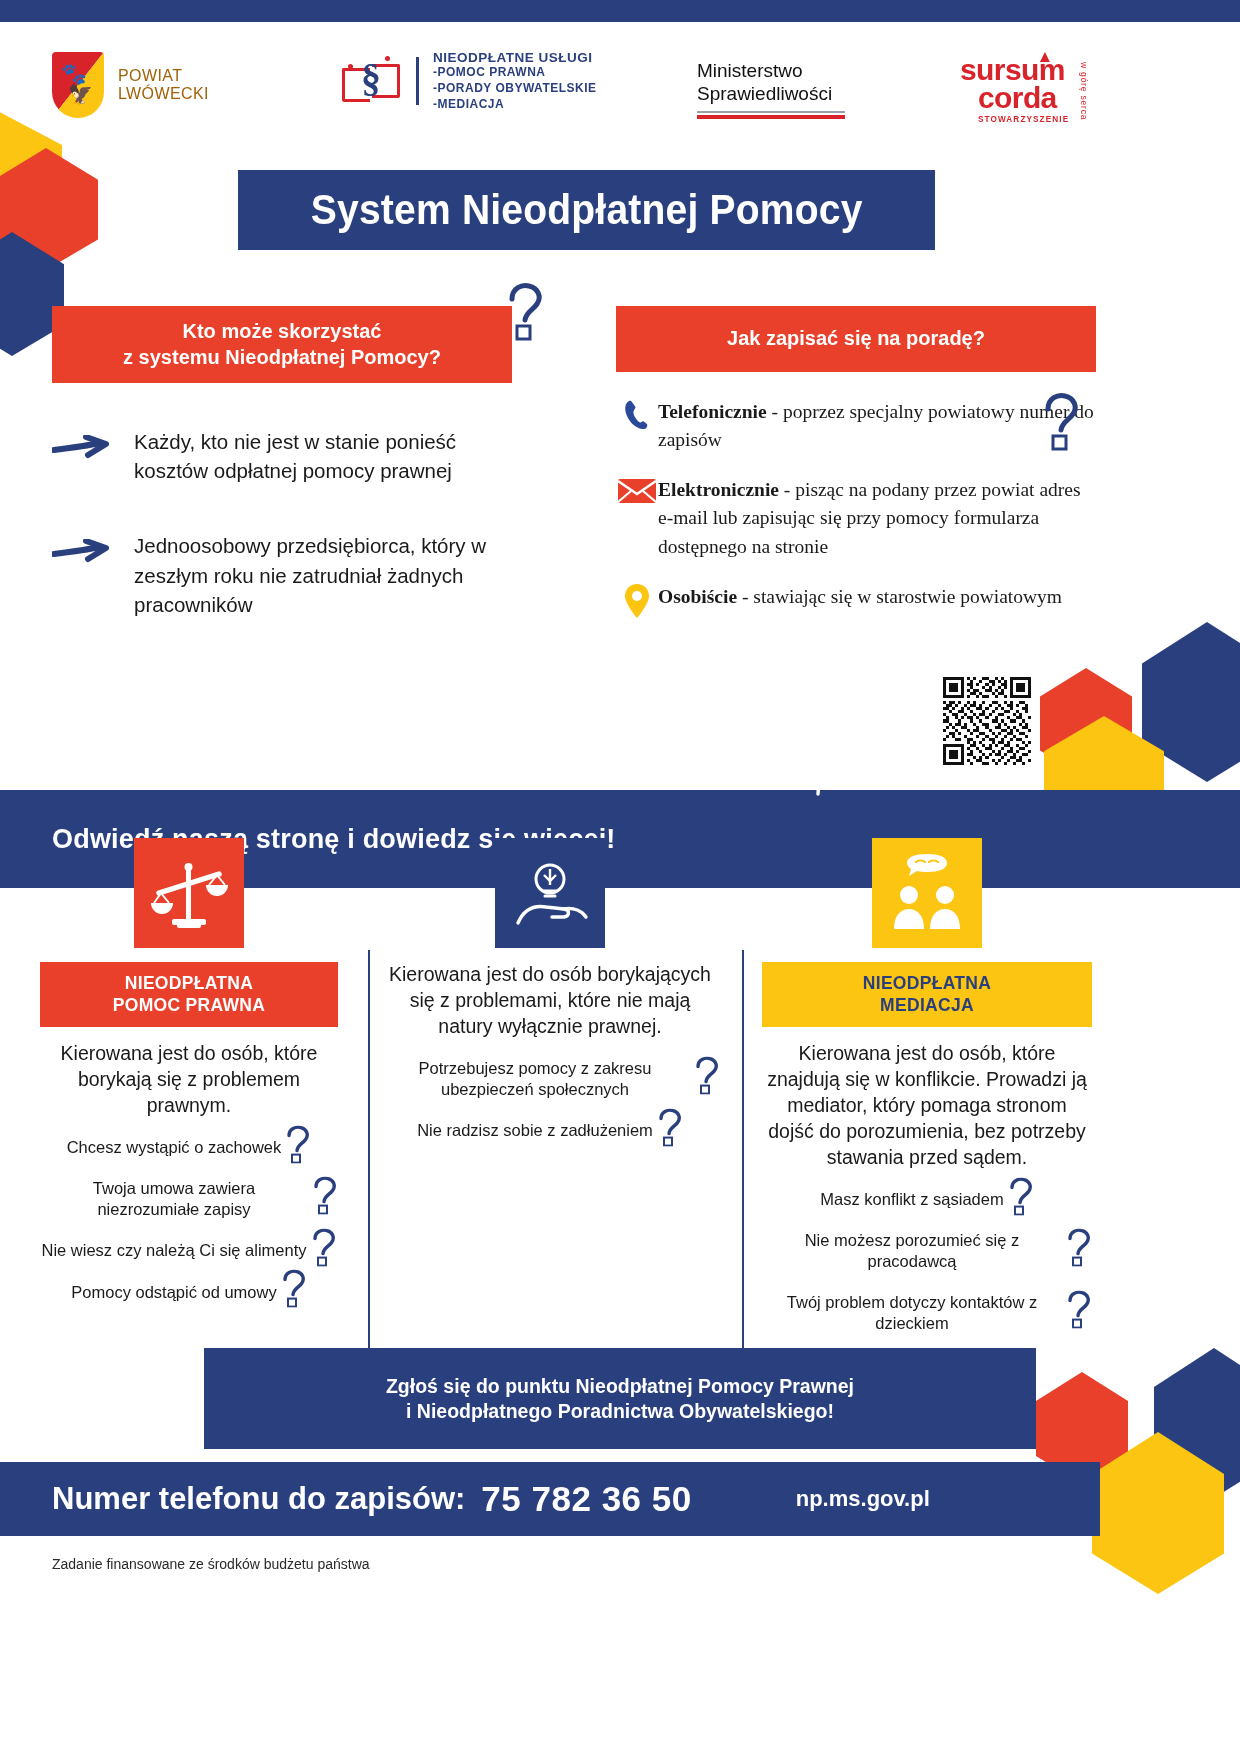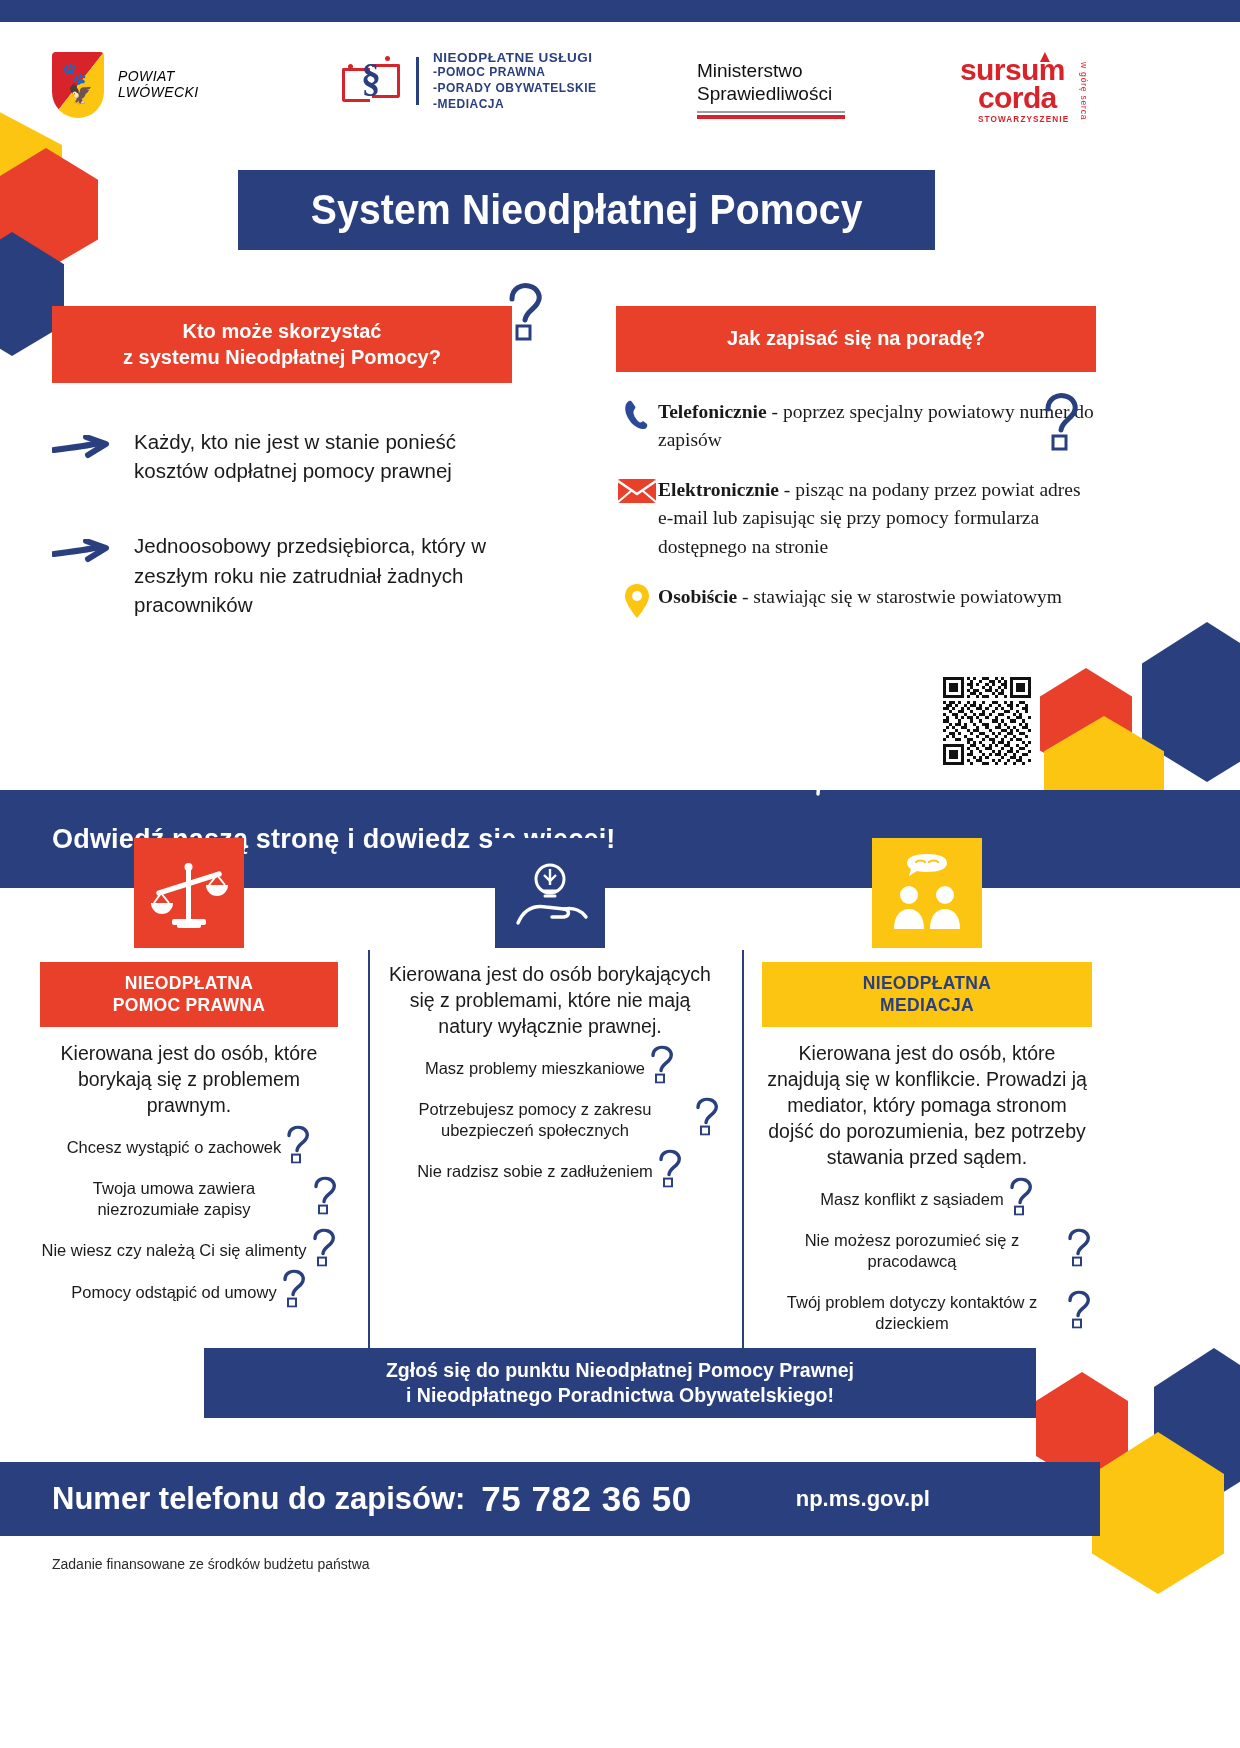--- a/index.html
+++ b/index.html
@@ -58,21 +58,21 @@
   .crest { width:52px; height:66px; position:relative;
            border-radius:4px 4px 26px 26px; overflow:hidden; }
   .crest .half-a { position:absolute; inset:0; background:#d8232a;
                    clip-path:polygon(0 0,100% 0,0 100%); }
   .crest .half-b { position:absolute; inset:0; background:#fbc511;
                    clip-path:polygon(100% 0,100% 100%,0 100%); }
   .crest .beast-a { position:absolute; left:9px; top:11px; font-size:21px; color:#e8b400;
                     line-height:1; }
   .crest .beast-b { position:absolute; left:16px; top:32px; font-size:20px; color:#101010;
                     line-height:1; }
-  .logo-powiat .txt { font-size:14px; line-height:1.12; letter-spacing:.4px; color:#000000;font-style:italic; }
+  .logo-powiat .txt { font-size:16px; line-height:1.12; letter-spacing:.4px; color:#a16207; }
 
   .logo-nieodpl { left:340px; top:6px; gap:12px; }
   .np-mark { width:62px; height:62px; position:relative; }
   .np-mark .bk-l { position:absolute; left:2px; top:18px; width:28px; height:34px;
                    border:3px solid #d8232a; border-right:none; border-radius:2px 0 0 3px; }
   .np-mark .bk-r { position:absolute; right:2px; top:14px; width:28px; height:34px;
                    border:3px solid #d8232a; border-left:none; border-radius:0 2px 3px 0; }
   .np-mark .sgn  { position:absolute; left:50%; top:8px; transform:translateX(-50%);
                    font-size:40px; font-weight:700; color:#2a3f7e;
                    font-family:"Liberation Serif", serif; line-height:1; }
@@ -171,21 +171,21 @@
   .svc-q { position:relative; display:inline-block; font-size:16.5px;
            line-height:1.28; color:#1a1a1a; margin:0 auto 20px;
            padding-right:30px; }
   .svc-q .qm { position:absolute; right:0; top:50%; transform:translateY(-52%); }
 
   .divider { position:absolute; top:950px; width:2px; height:418px;
              background:#2a3f7e; z-index:9; }
   .div-1 { left:368px; }
   .div-2 { left:742px; }
 
-  .cta-final { position:absolute; left:204px; top:1348px; width:832px; height:70px;
+  .cta-final { position:absolute; left:204px; top:1348px; width:832px; height:101px;
                background:#2a3f7e; z-index:11; display:flex; flex-direction:column;
                align-items:center; justify-content:center; gap:2px; }
   .cta-final span { color:#fff; font-size:19.5px; font-weight:700;
                     font-family:"Liberation Sans Narrow","Liberation Sans",sans-serif; }
 
   
   .phone-strip { position:absolute; left:0; top:1462px; width:1100px; height:74px;
                  background:#2a3f7e; z-index:11; display:flex; align-items:center; }
   .ps-label { color:#fff; font-size:31px; font-weight:700; margin-left:52px;
               font-family:"Liberation Sans Narrow","Liberation Sans",sans-serif; }
@@ -629,24 +629,20 @@
       <circle cx="42" cy="28" r="14" fill="none" stroke="#fff" stroke-width="3"></circle>
       <path d="M36 40 L48 40 M37 45 L47 45" stroke="#fff" stroke-width="3" stroke-linecap="round"></path>
       <path d="M42 18 L42 34" stroke="#fff" stroke-width="2.4"></path>
       <path d="M36 24 L42 30 L48 24" stroke="#fff" stroke-width="2.4" fill="none"></path>
       <path d="M10 72 C16 58 26 54 38 56 L56 58 C62 59 62 65 56 66 L44 66" stroke="#fff" stroke-width="3.4" fill="none" stroke-linecap="round"></path>
       <path d="M56 58 C66 56 74 60 78 66" stroke="#fff" stroke-width="3.4" fill="none" stroke-linecap="round"></path>
     </svg>
   </div>
   <p class="svc-lead">Kierowana jest do osób borykających się z problemami, które nie mają natury wyłącznie prawnej.</p>
   <div class="svc-qs">
-    <div><span class="svc-q"><span>Masz problemy mieszkaniowe</span><span class="qm"><svg width="26" height="38" viewBox="0 0 26 38">
-              <path d="M4 10 C4 3 11 .5 16 2 C22 3.5 24 9.5 20.5 14 C17.5 18 12.5 19.5 12 25" stroke="#2A3F7E" stroke-width="3.4" fill="none" stroke-linecap="round"></path>
-              <rect x="7" y="29" width="8" height="8" fill="none" stroke="#2A3F7E" stroke-width="2"></rect>
-            </svg></span></span></div>
     <div><span class="svc-q"><span>Potrzebujesz pomocy z zakresu ubezpieczeń społecznych</span><span class="qm"><svg width="26" height="38" viewBox="0 0 26 38">
               <path d="M4 10 C4 3 11 .5 16 2 C22 3.5 24 9.5 20.5 14 C17.5 18 12.5 19.5 12 25" stroke="#2A3F7E" stroke-width="3.4" fill="none" stroke-linecap="round"></path>
               <rect x="7" y="29" width="8" height="8" fill="none" stroke="#2A3F7E" stroke-width="2"></rect>
             </svg></span></span></div>
     <div><span class="svc-q"><span>Nie radzisz sobie z zadłużeniem</span><span class="qm"><svg width="26" height="38" viewBox="0 0 26 38">
               <path d="M4 10 C4 3 11 .5 16 2 C22 3.5 24 9.5 20.5 14 C17.5 18 12.5 19.5 12 25" stroke="#2A3F7E" stroke-width="3.4" fill="none" stroke-linecap="round"></path>
               <rect x="7" y="29" width="8" height="8" fill="none" stroke="#2A3F7E" stroke-width="2"></rect>
             </svg></span></span></div>
   </div>
 </div>

